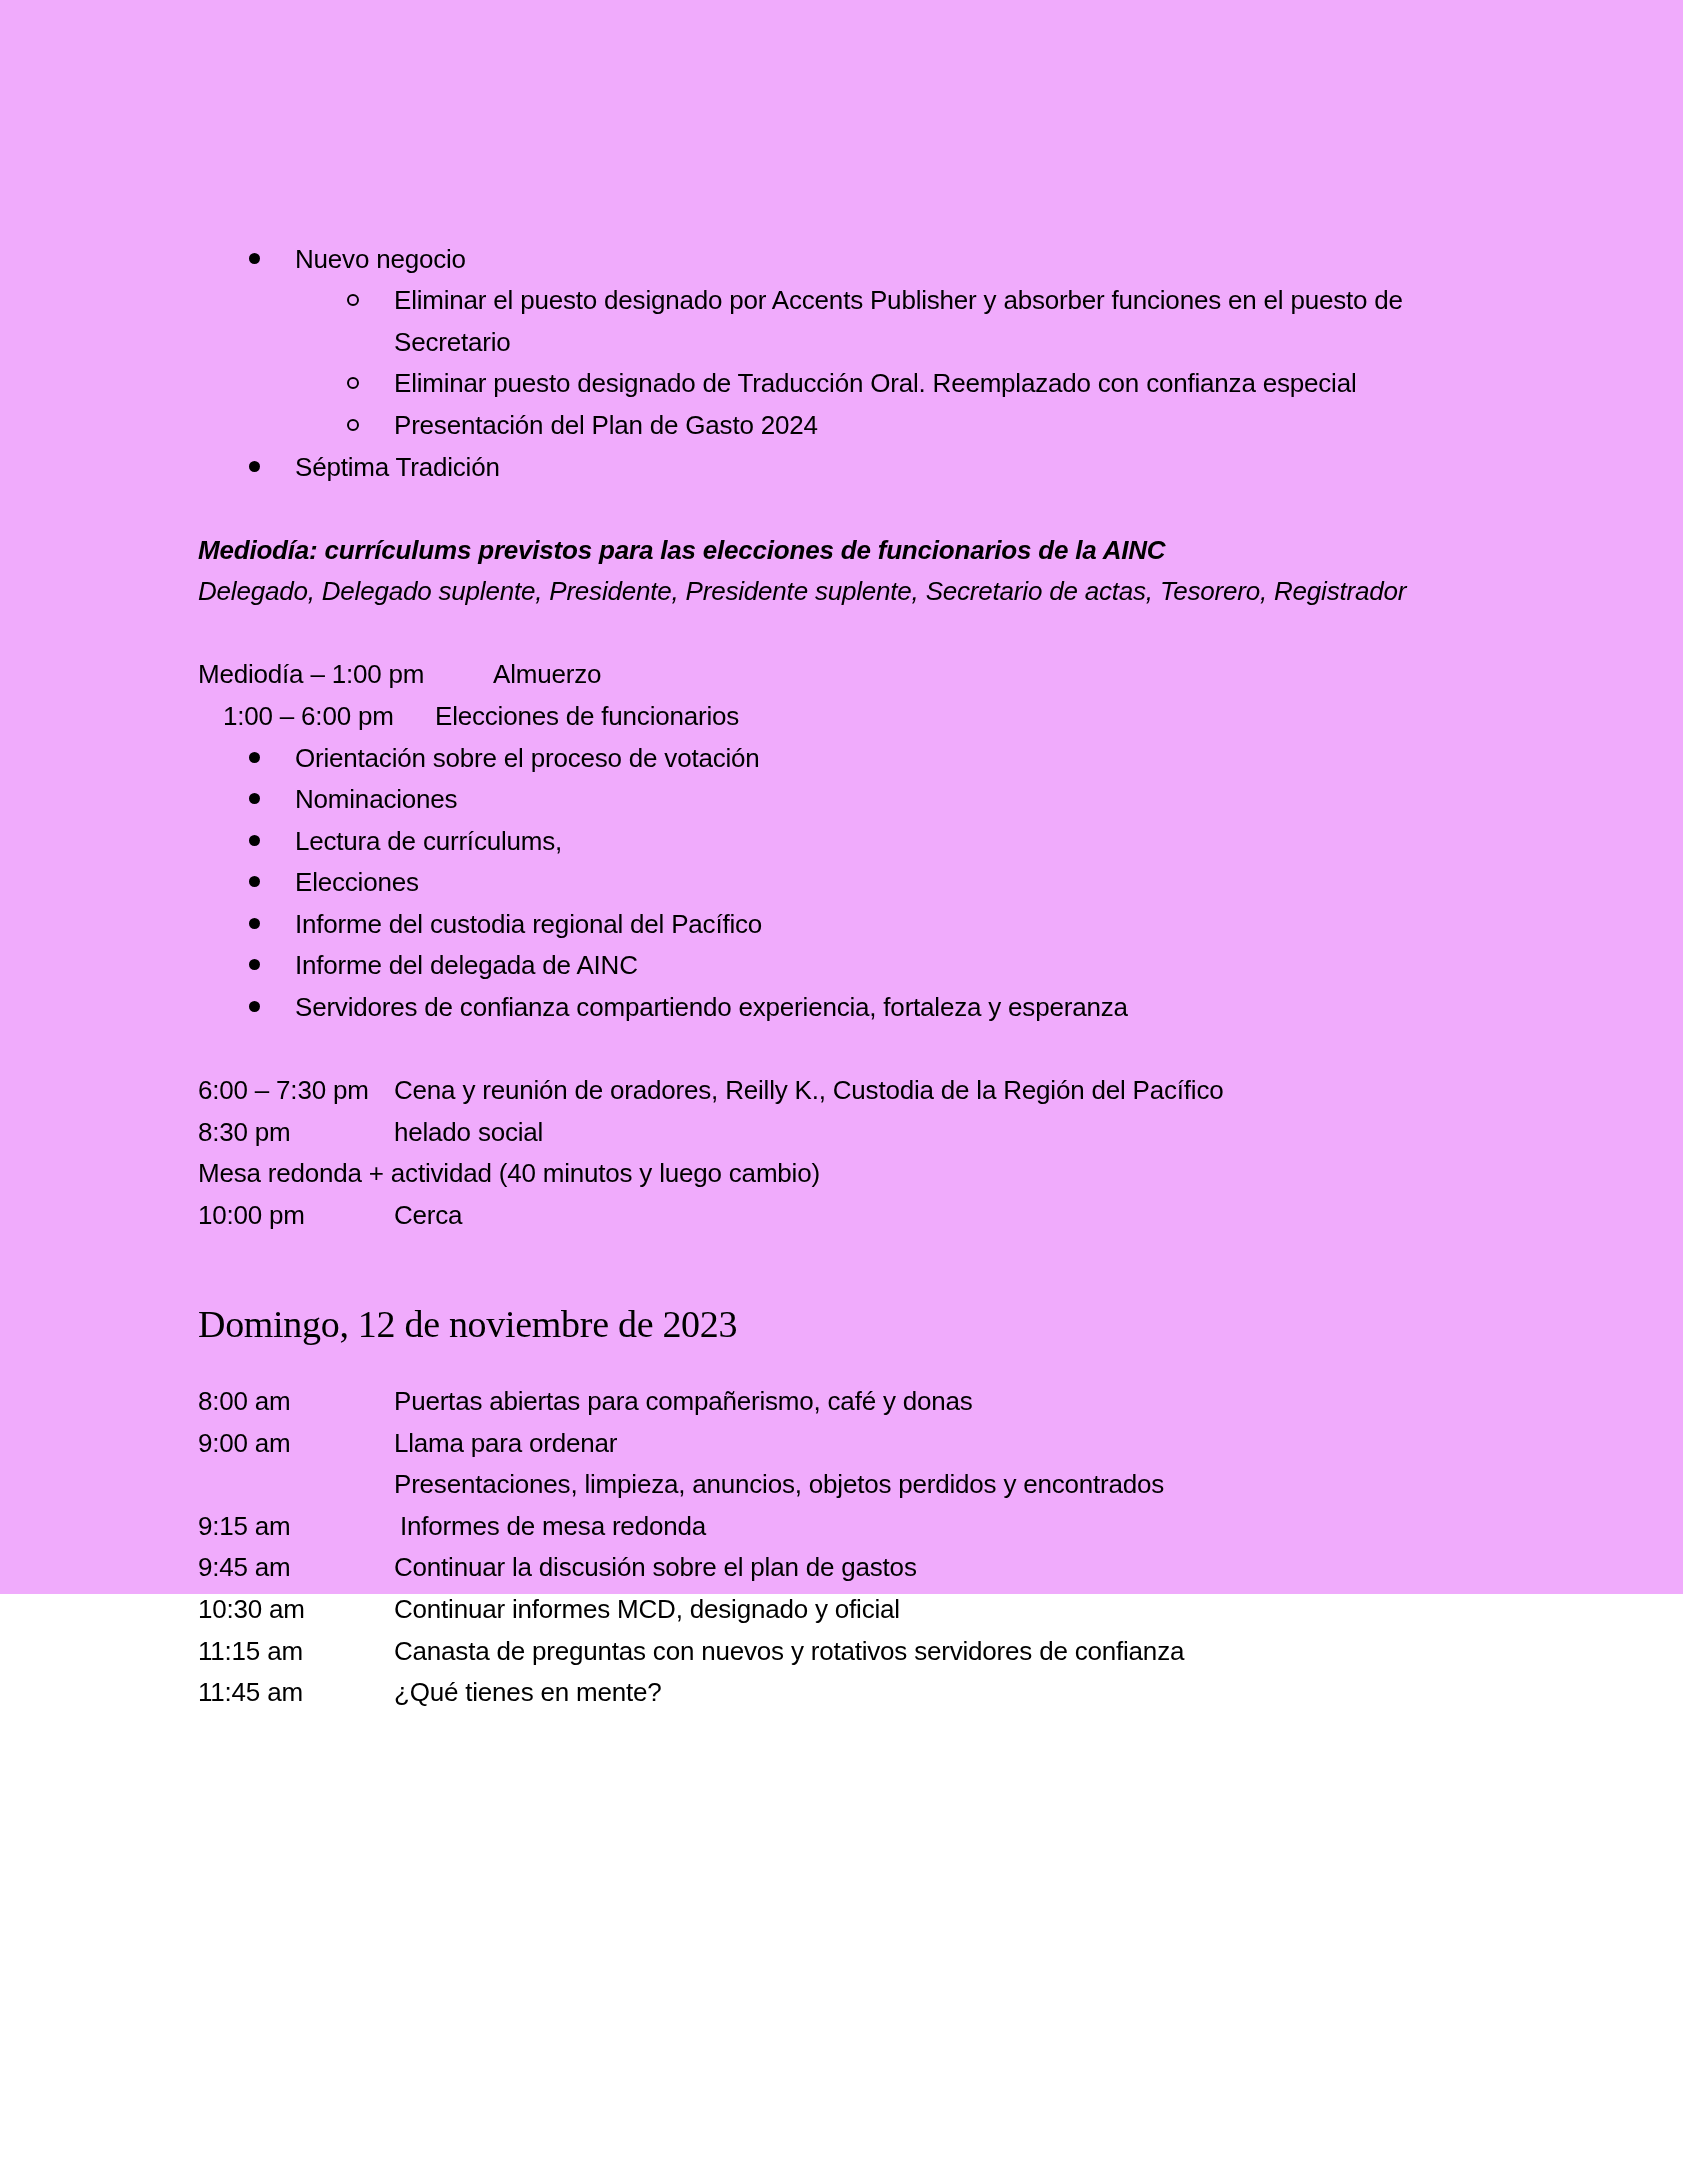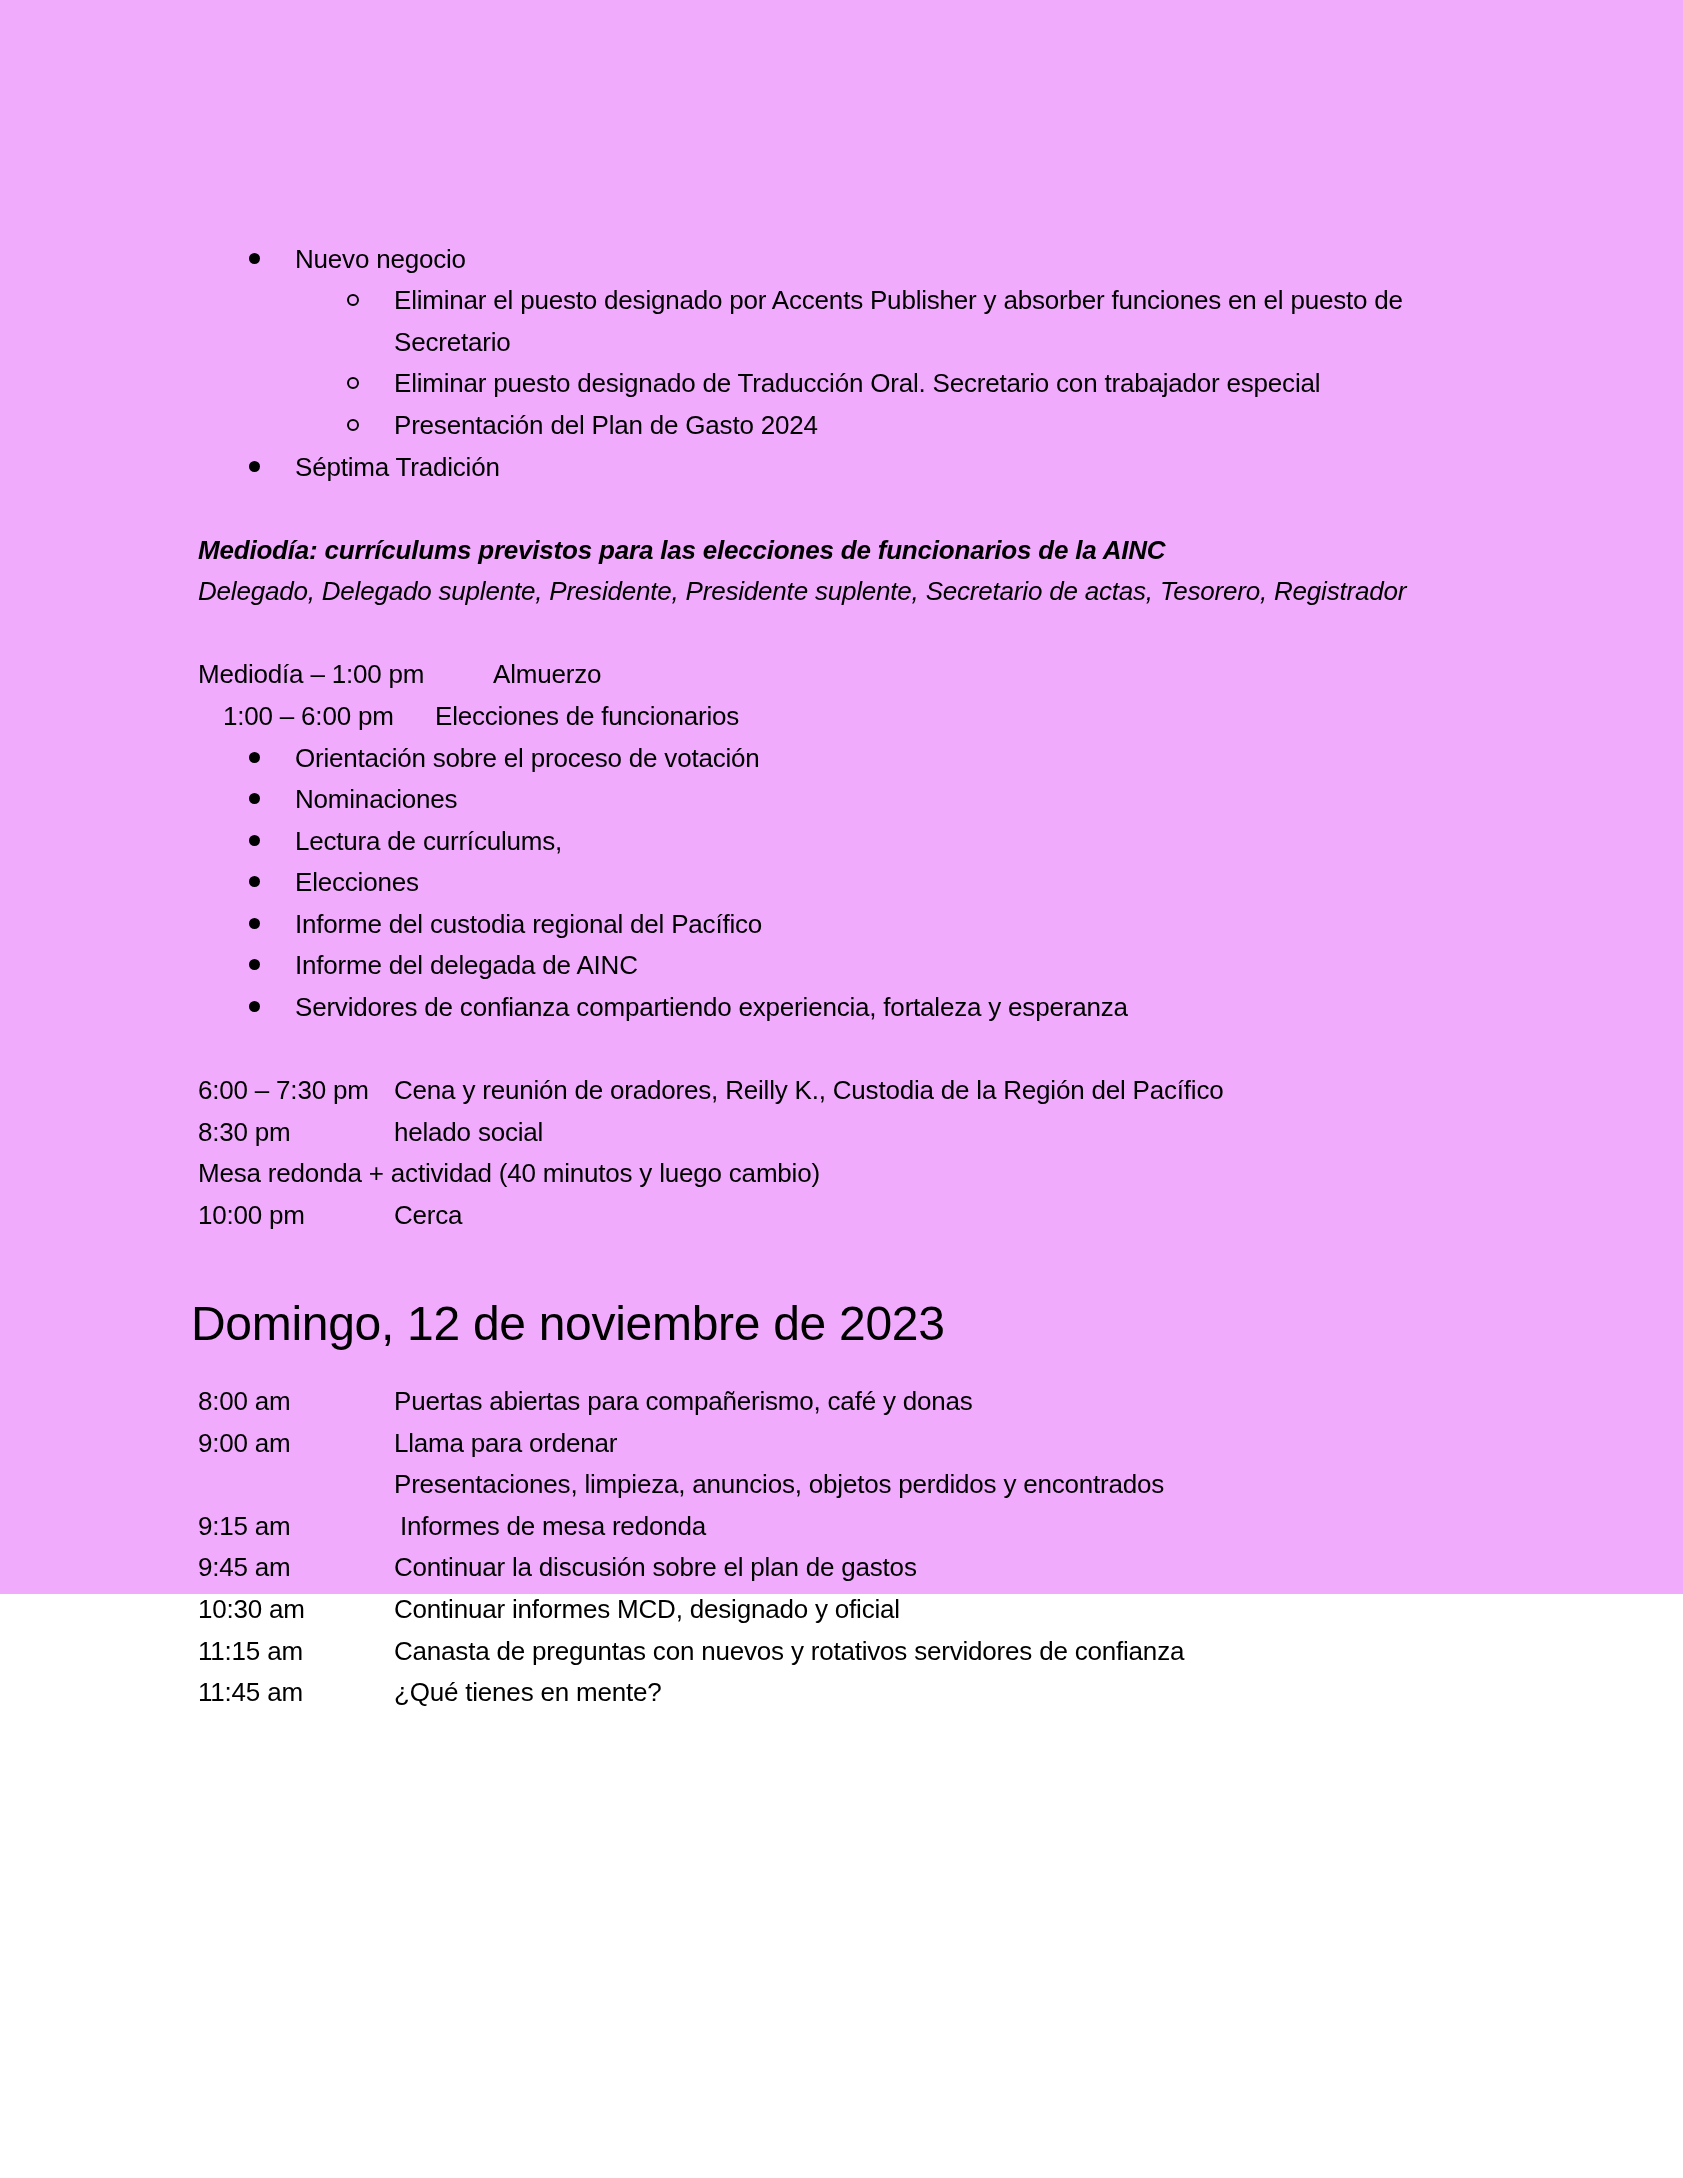--- a/index.html
+++ b/index.html
@@ -7,41 +7,41 @@
          font-family: "Liberation Sans", sans-serif; color: #000; }
   .page { position: absolute; left: 0; top: 0; width: 1683px; height: 1594px; background: #f0abfc; padding-left: 17px; }
   .line { position: absolute; left: 198px; font-size: 26px; line-height: 42px; white-space: nowrap; letter-spacing: -0.2px; }
   .b1 .dot { position: absolute; left: 51px; top: 15px; width: 11px; height: 11px; border-radius: 50%; background: #000; }
   .b1 .txt { position: absolute; left: 97px; top: 0; }
   .b2 .circ { position: absolute; left: 149px; top: 15px; width: 8px; height: 8px; border-radius: 50%; border: 2px solid #000; }
   .b2 .txt { position: absolute; left: 196px; top: 0; }
   .ital { font-style: italic; }
   .bold { font-weight: bold; }
   .col2 { position: absolute; top: 0; }
-  .heading { position: absolute; left: 191px; font-size: 48px; line-height: 50px; white-space: nowrap; letter-spacing: -0.3px; }
+  .heading { position: absolute; left: 198px; font-size: 38px; line-height: 50px; white-space: nowrap; letter-spacing: -0.3px; font-family: Liberation Serif, serif; }
 </style>
 </head>
 <body>
 
 <div class="page">
 
   <div class="line b1" style="top:238px;">
     <span class="dot"></span>
     <span class="txt">Nuevo negocio</span>
   </div>
   <div class="line b2" style="top:279px;">
     <span class="circ"></span>
     <span class="txt">Eliminar el puesto designado por Accents Publisher y absorber funciones en el puesto de</span>
   </div>
   <div class="line b2" style="top:321px;">
     <span class="txt">Secretario</span>
   </div>
   <div class="line b2" style="top:362px;">
     <span class="circ"></span>
-    <span class="txt">Eliminar puesto designado de Traducción Oral. Secretario con trabajador especial</span>
+    <span class="txt">Eliminar puesto designado de Traducción Oral. Reemplazado con confianza especial</span>
   </div>
   <div class="line b2" style="top:404px;">
     <span class="circ"></span>
     <span class="txt">Presentación del Plan de Gasto 2024</span>
   </div>
   <div class="line b1" style="top:446px;">
     <span class="dot"></span>
     <span class="txt">Séptima Tradición</span>
   </div>
 

